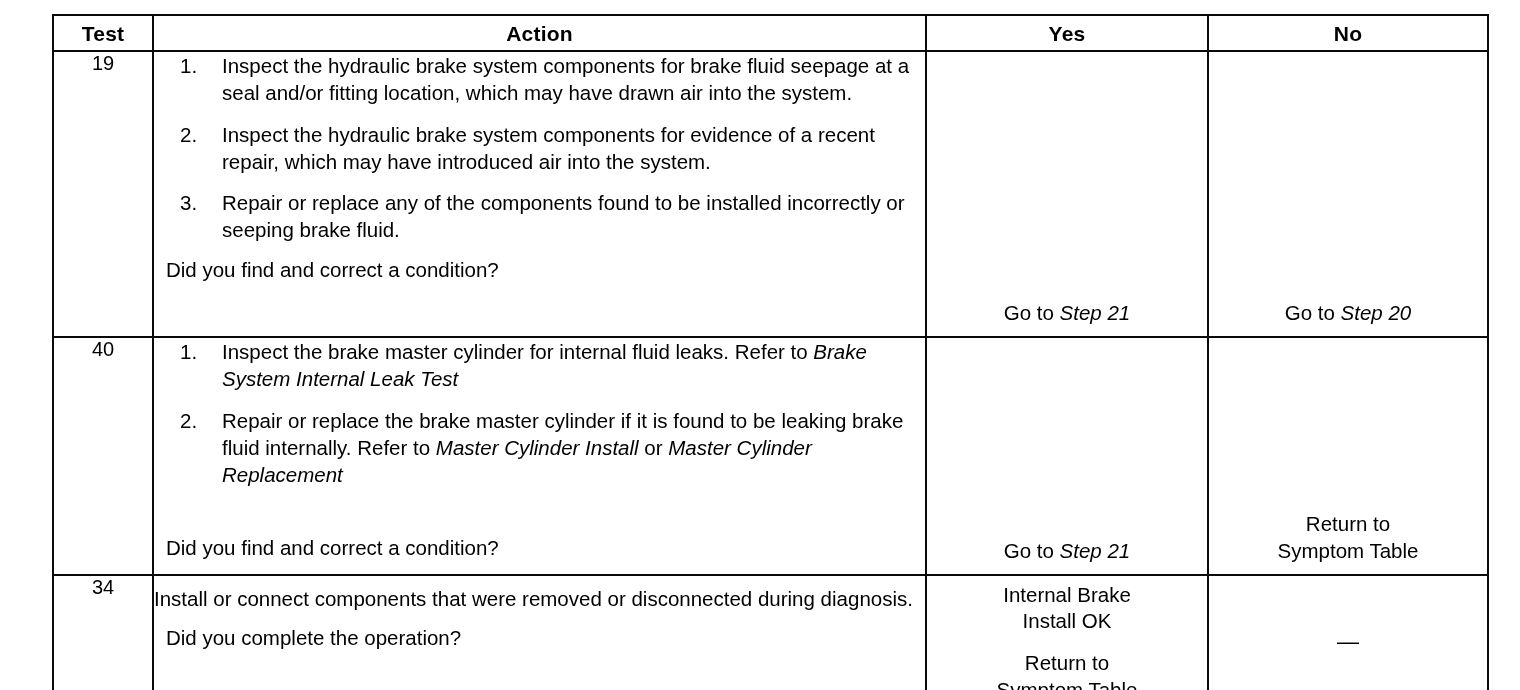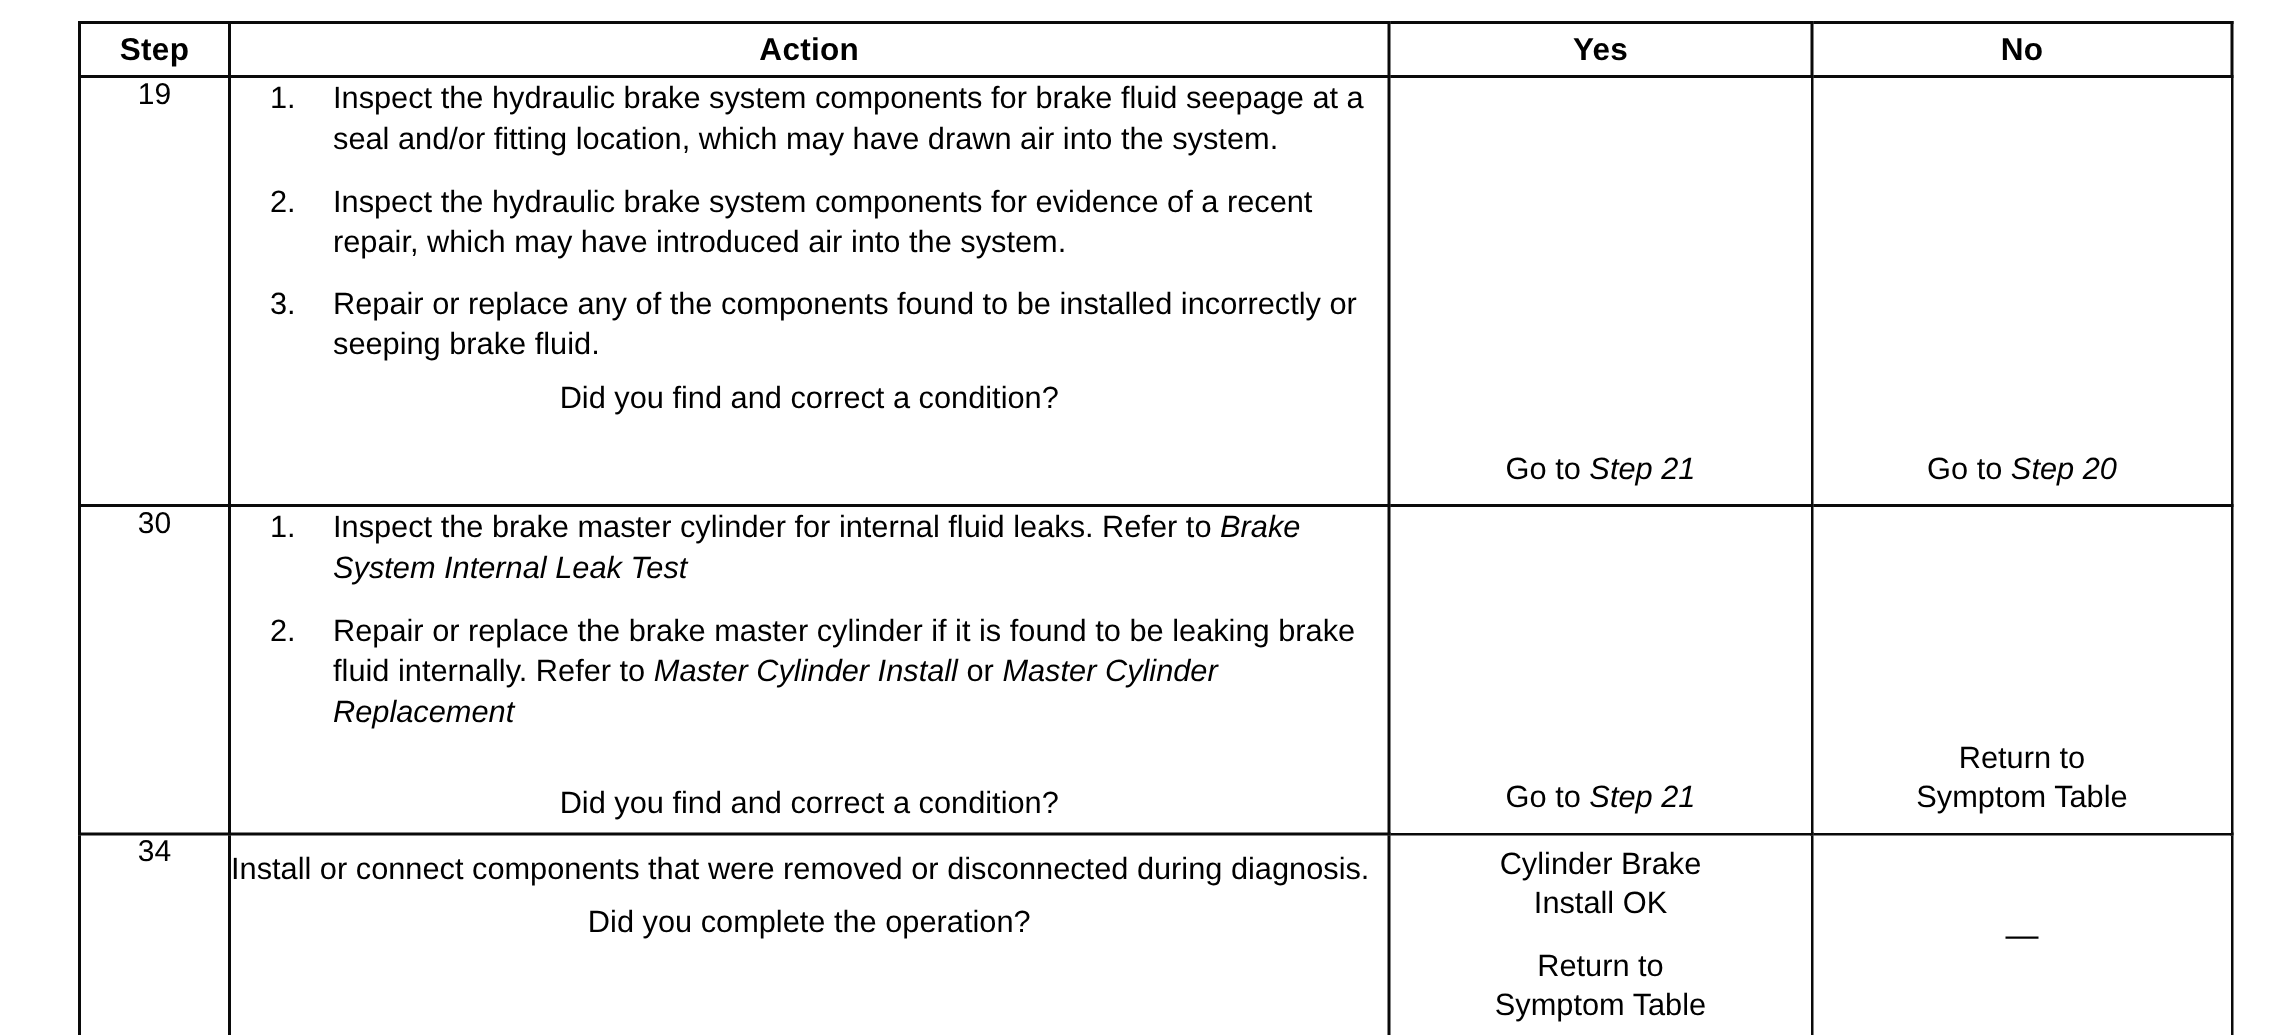--- a/index.html
+++ b/index.html
@@ -87,23 +87,22 @@
   }
   ol.steps > li:last-child { margin-bottom: 8px; }
   ol.steps > li .num {
     position: absolute;
     left: 26px;
     top: 0;
     width: 34px;
     text-align: left;
   }
   .question {
-    margin: 0;
-    padding: 0;
-    text-align: center;
+    margin: 12px;
+    padding: 0;
   }
   .plainline {
     margin: 0 0 8px 0;
   }
   .gap-block { height: 26px; }
 
   em, .ital { font-style: italic; }
 
   
   .yn-cell {
@@ -141,21 +140,21 @@
   <table class="diag-table">
     <colgroup>
       <col class="c-step">
       <col class="c-action">
       <col class="c-yes">
       <col class="c-no">
     </colgroup>
 
     <thead>
       <tr class="hdr-row">
-        <th>Step</th>
+        <th>Test</th>
         <th>Action</th>
         <th>Yes</th>
         <th>No</th>
       </tr>
     </thead>
 
     <tbody>
 
       <tr class="row-19">
         <td class="step-cell">19</td>
@@ -185,21 +184,21 @@
         </td>
 
         <td class="yn-cell">
           <div class="yn-inner yn-bottom">
             <span>Go to </span><span class="ital">Step 20</span>
           </div>
         </td>
       </tr>
 
       <tr class="row-20">
-        <td class="step-cell">30</td>
+        <td class="step-cell">40</td>
 
         <td class="action-cell">
           <ol class="steps">
             <li>
               <span class="num">1.</span><span>Inspect the brake master cylinder for internal fluid leaks. Refer to </span><span class="ital">Brake System Internal Leak Test</span>
             </li>
             <li>
               <span class="num">2.</span><span>Repair or replace the brake master cylinder if it is found to be leaking brake fluid internally. Refer to </span><span class="ital">Master Cylinder Install</span><span> or </span><span class="ital">Master Cylinder Replacement</span>
             </li>
           </ol>
@@ -225,21 +224,21 @@
         <td class="step-cell">34</td>
 
         <td class="action-cell tight">
           <p class="plainline">Install or connect components that were removed or disconnected during diagnosis.</p>
           <p class="question">Did you complete the operation?</p>
         </td>
 
         <td class="yn-cell">
           <div class="yn-inner yn-mid yn-stack">
             <div class="blk">
-              <div>Cylinder Brake</div>
+              <div>Internal Brake</div>
               <div>Install OK</div>
             </div>
             <div class="blk">
               <div>Return to</div>
               <div>Symptom Table</div>
             </div>
           </div>
         </td>
 
         <td class="yn-cell">

